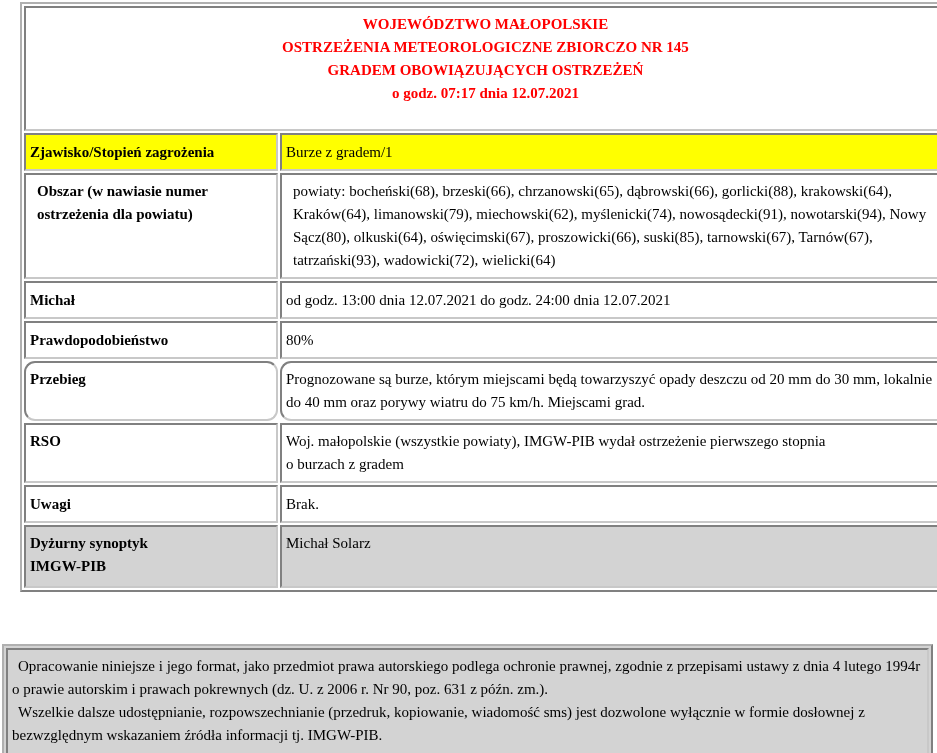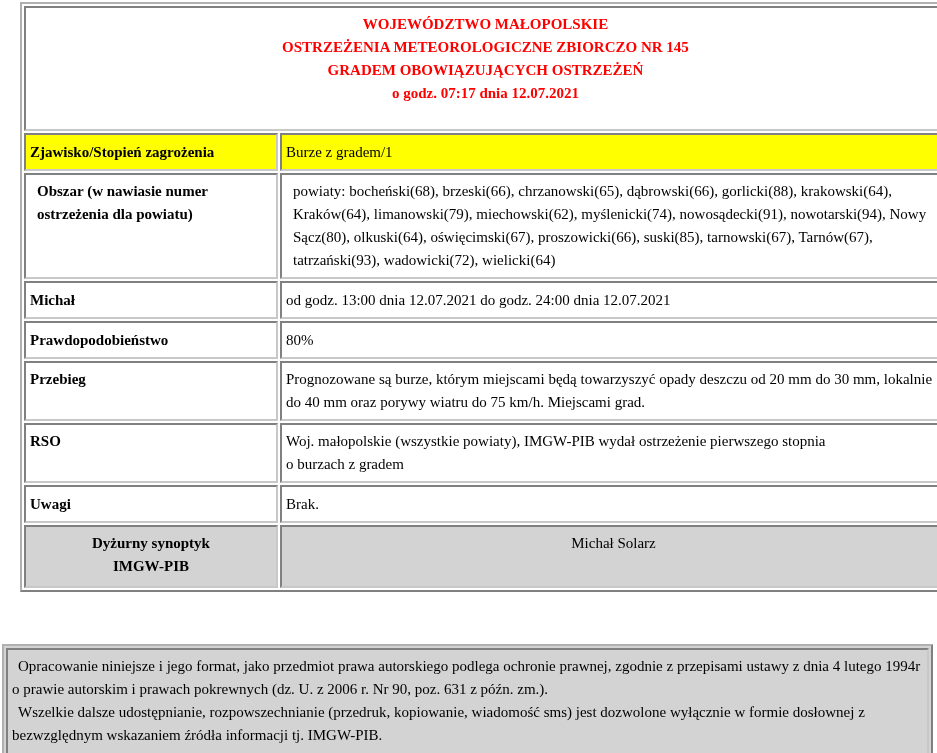--- a/index.html
+++ b/index.html
@@ -60,25 +60,25 @@
     td.value {
       padding-top: 5px !important;
       padding-bottom: 5px !important;
     }
     tr.yellow td { background: #ffff00; }
     tr.gray td { background: #d3d3d3; }
     tr.row-phenomenon td { height: 24px; vertical-align: middle; }
     tr.row-area td { height: 92px; padding-left: 11px; }
     tr.row-valid td { height: 24px; vertical-align: middle; }
     tr.row-prob td { height: 24px; vertical-align: middle; }
-    tr.row-course td { height: 46px; }
+    tr.row-course td { height: 46px; border-radius: 11px; }
     tr.row-sms td { height: 69px; }
     tr.row-rso td { height: 46px; }
     tr.row-notes td { height: 24px; vertical-align: middle; }
-    tr.row-synoptic td { height: 46px; padding-bottom: 8px !important; text-align: center; }
+    tr.row-synoptic td { height: 46px; padding-bottom: 8px !important; }
 
     table.footer {
       position: absolute;
       left: 2px;
       top: 644px;
       width: 931px;
       border-collapse: separate;
       border-spacing: 2px;
       border-top: 2px solid #b0b0b0;
       border-left: 2px solid #b0b0b0;

